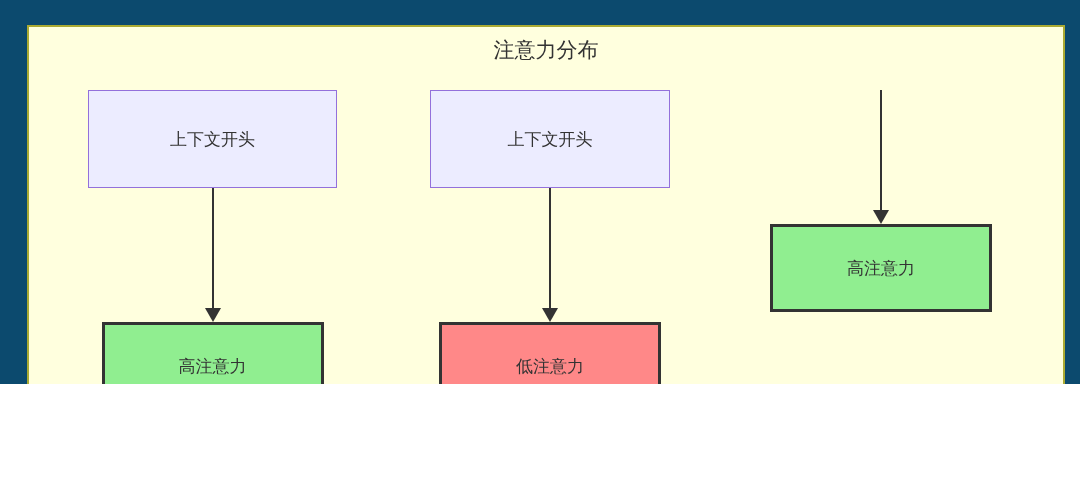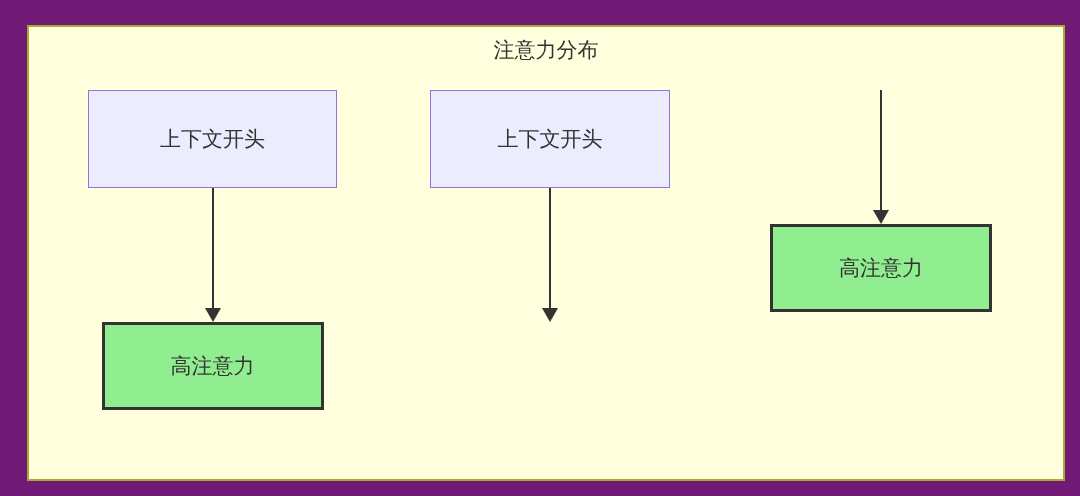--- a/index.html
+++ b/index.html
@@ -15,22 +15,22 @@
   }
   * { margin: 0; padding: 0; box-sizing: border-box; }
   html, body { background: #ffffff; }
   body {
     font-family: "Liberation Sans", "DejaVu Sans", sans-serif;
     color: var(--text);
   }
   .canvas {
     position: relative;
     width: 1080px;
-    height: 496px;
-    background: #701a75;
+    height: 384px;
+    background: #0c4a6e;
     overflow: hidden;
   }
   .frame {
     position: absolute;
     left: 27px;
     top: 25px;
     width: 1038px;
     height: 456px;
     background: var(--frame-bg);
     border: 2px solid var(--frame-border);
@@ -53,21 +53,21 @@
     align-items: center;
   }
   .col-1 { left: 59px;  width: 249px; }
   .col-2 { left: 401px; width: 240px; }
   .col-3 { left: 728px; width: 248px; }
   .node {
     display: flex;
     align-items: center;
     justify-content: center;
     text-align: center;
-    font-size: 21px;
+    font-size: 17px;
     color: var(--text);
   }
   .source-node {
     width: 100%;
     height: 98px;
     background: var(--source-bg);
     border: 1.5px solid var(--source-border);
   }
   .arrow {
     display: flex;
@@ -116,20 +116,23 @@
     </div>
 
     <div class="column col-2">
       <div class="node source-node">
         <span>上下文开头</span>
       </div>
       <div class="arrow">
         <div class="shaft"></div>
         <div class="head"></div>
       </div>
+      <div class="node target-node low">
+        <span>低注意力</span>
+      </div>
     </div>
 
     <div class="column col-3">
       <div class="arrow">
         <div class="shaft"></div>
         <div class="head"></div>
       </div>
       <div class="node target-node high">
         <span>高注意力</span>
       </div>

